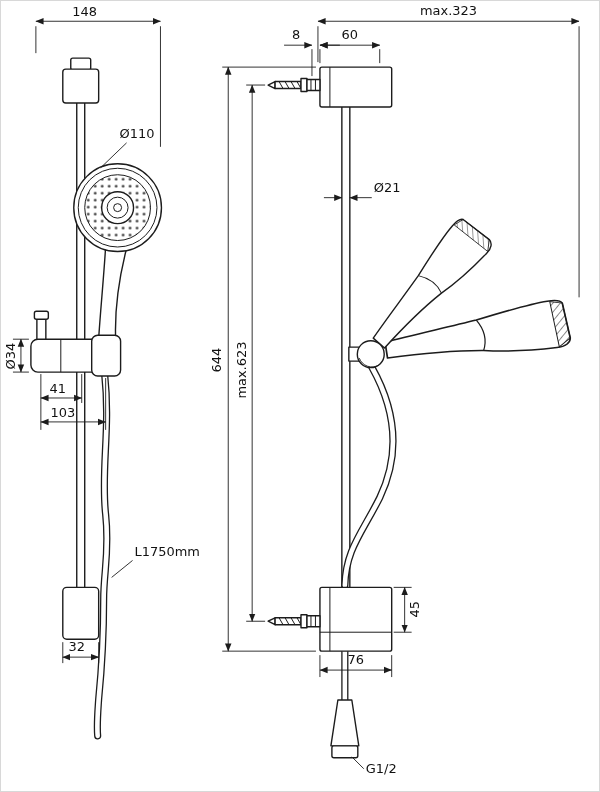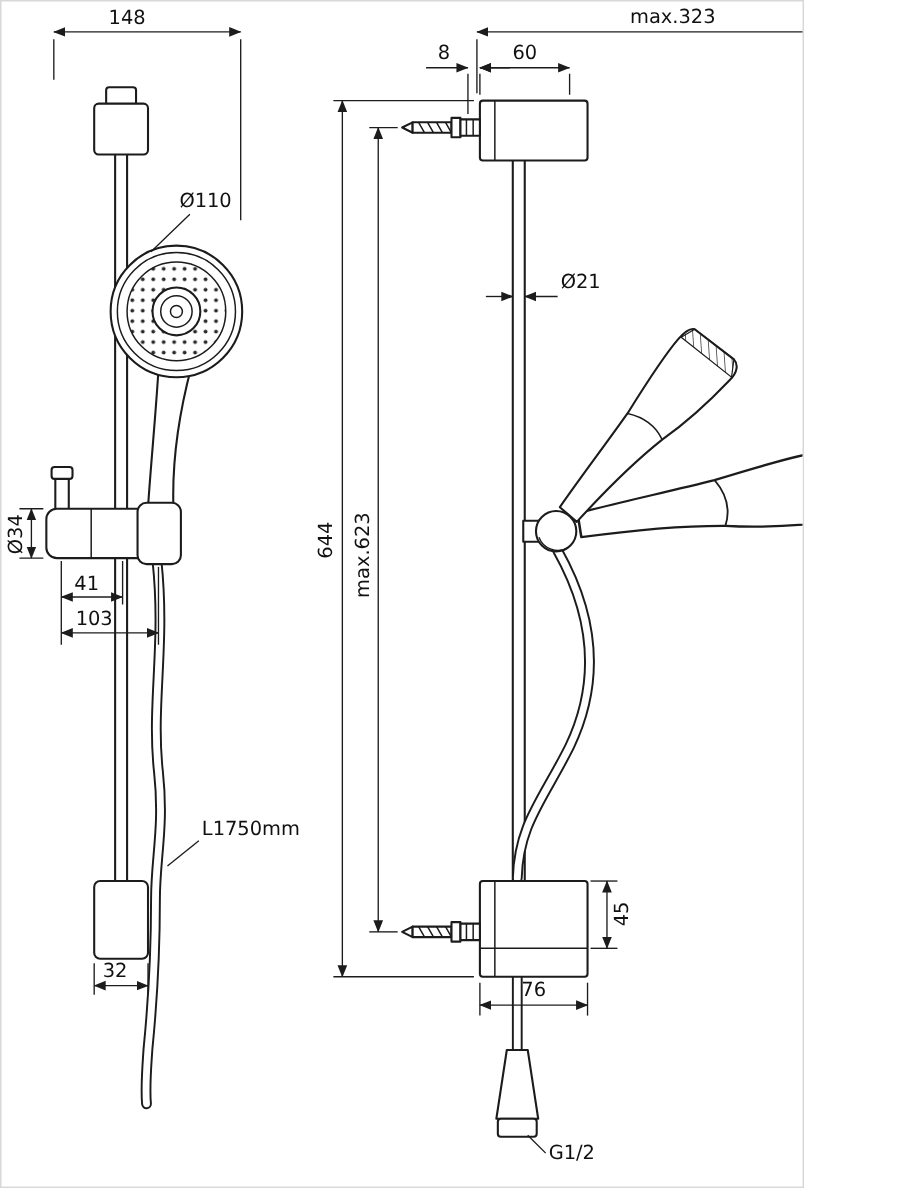--- a/index.html
+++ b/index.html
@@ -1,17 +1,17 @@
 <!DOCTYPE html>
 <html><head>
 <meta charset="utf-8">
 <style>
   html,body{margin:0;padding:0;background:#fff;}
   .page{
-    width:536px;height:792px;position:relative;background:#ffffff;
+    width:600px;height:792px;position:relative;background:#ffffff;
     border:1px solid #d8d8d8;box-sizing:border-box;overflow:hidden;
     font-family:"DejaVu Sans","Liberation Sans",sans-serif;
   }
   svg{display:block;}
   .o{fill:#ffffff;stroke:#1c1c1c;stroke-width:1.4;stroke-linejoin:round;}
   .on{fill:none;stroke:#1c1c1c;stroke-width:1.4;stroke-linecap:round;stroke-linejoin:round;}
   .o2{fill:none;stroke:#1c1c1c;stroke-width:1;}
   .d{fill:none;stroke:#1c1c1c;stroke-width:0.9;}
   .ho{fill:none;stroke:#1c1c1c;stroke-width:7.2;stroke-linecap:round;}
   .hi{fill:none;stroke:#ffffff;stroke-width:4.6;stroke-linecap:round;}

